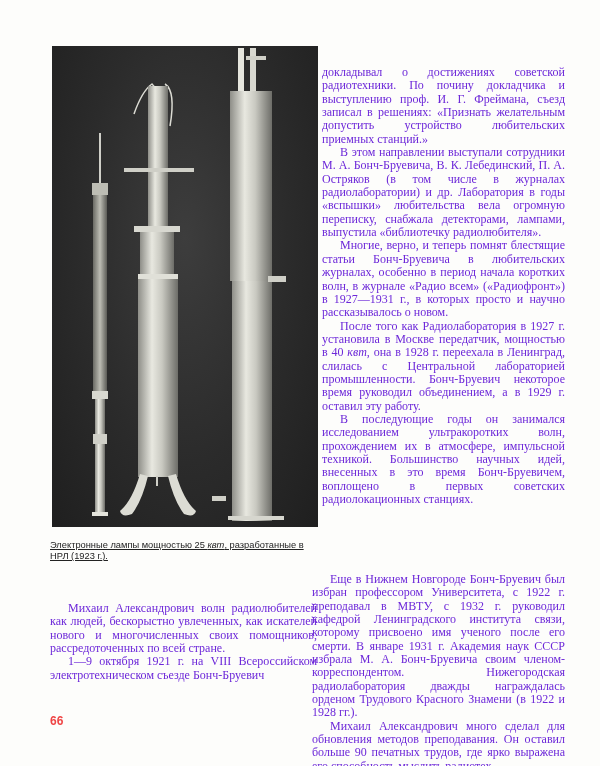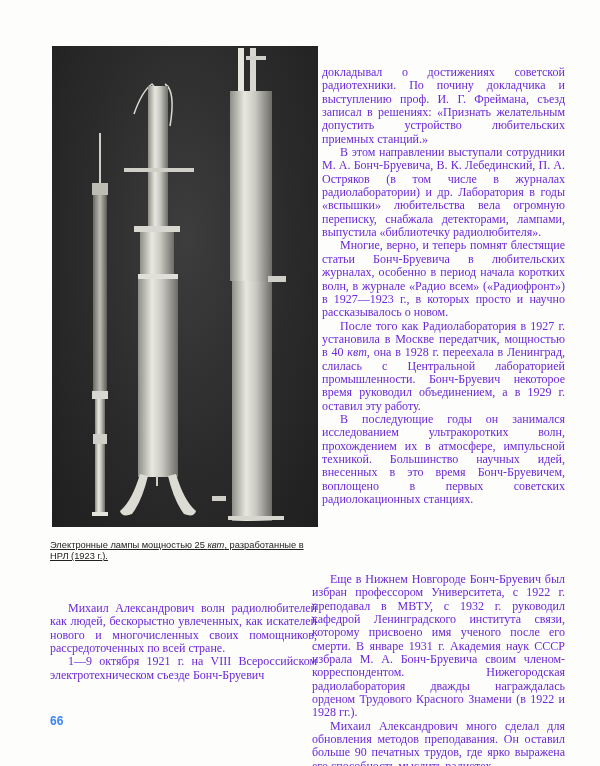--- a/index.html
+++ b/index.html
@@ -13,21 +13,21 @@
   .caption{position:absolute;left:50px;top:540px;width:270px;
            font-family:"Liberation Sans","DejaVu Sans",sans-serif;font-size:9.3px;line-height:11px;color:#222;text-decoration:underline;}
   .caption i{font-style:italic;}
   .col{position:absolute;font-size:12px;line-height:13.35px;text-align:justify;color:#6d28d9;margin-top:20px;}
   .col p{margin:0;text-indent:18px;}
   .col p.noind{text-indent:0;}
   .col-right{left:322px;top:46px;width:243px;}
   .col-left{left:50px;top:582px;width:267px;}
   .col-right-wide{left:312px;top:553px;width:253px;}
   .pagenum{position:absolute;left:50px;top:714px;font-family:"Liberation Sans","DejaVu Sans",sans-serif;
-           font-weight:bold;font-size:12px;color:#3b82f6;}
+           font-weight:bold;font-size:12px;color:#ef4444;}
 </style>
 </head>
 <body>
 
 <div class="page">
 
   <div class="photo">
     <svg width="266" height="481" viewBox="0 0 266 481">
       <defs>
         <linearGradient id="metal" x1="0" x2="1" y1="0" y2="0">
@@ -75,21 +75,21 @@
     </svg>
   </div>
 
   <div class="caption">
     <span>Электронные лампы мощностью 25 </span><i>квт</i><span>, разработанные в НРЛ (1923 г.).</span>
   </div>
 
   <div class="col col-right">
     <p class="noind">докладывал о достижениях советской радиотехники. По почину докладчика и выступлению проф. И. Г. Фреймана, съезд записал в решениях: «Признать желательным допустить устройство любительских приемных станций.»</p>
     <p>В этом направлении выступали сотрудники М. А. Бонч-Бруевича, В. К. Лебединский, П. А. Остряков (в том числе в журналах радиолаборатории) и др. Лаборатория в годы «вспышки» любительства вела огромную переписку, снабжала детекторами, лампами, выпустила «библиотечку радиолюбителя».</p>
-    <p>Многие, верно, и теперь помнят блестящие статьи Бонч-Бруевича в любительских журналах, особенно в период начала коротких волн, в журнале «Радио всем» («Радиофронт») в 1927—1923 г., в которых просто и научно рассказывалось о новом.</p>
+    <p>Многие, верно, и теперь помнят блестящие статьи Бонч-Бруевича в любительских журналах, особенно в период начала коротких волн, в журнале «Радио всем» («Радиофронт») в 1927—1931 г., в которых просто и научно рассказывалось о новом.</p>
     <p><span>После того как Радиолаборатория в 1927 г. установила в Москве передатчик, мощностью в 40 </span><i>квт</i><span>, она в 1928 г. переехала в Ленинград, слилась с Центральной лабораторией промышленности. Бонч-Бруевич некоторое время руководил объединением, а в 1929 г. оставил эту работу.</span></p>
     <p>В последующие годы он занимался исследованием ультракоротких волн, прохождением их в атмосфере, импульсной техникой. Большинство научных идей, внесенных в это время Бонч-Бруевичем, воплощено в первых советских радиолокационных станциях.</p>
   </div>
 
   <div class="col col-right-wide">
     <p>Еще в Нижнем Новгороде Бонч-Бруевич был избран профессором Университета, с 1922 г. преподавал в МВТУ, с 1932 г. руководил кафедрой Ленинградского института связи, которому присвоено имя ученого после его смерти. В январе 1931 г. Академия наук СССР избрала М. А. Бонч-Бруевича своим членом-корреспондентом. Нижегородская радиолаборатория дважды награждалась орденом Трудового Красного Знамени (в 1922 и 1928 гг.).</p>
     <p>Михаил Александрович много сделал для обновления методов преподавания. Он оставил больше 90 печатных трудов, где ярко выражена его способность мыслить радиотех-</p>
   </div>
 
   <div class="col col-left">

